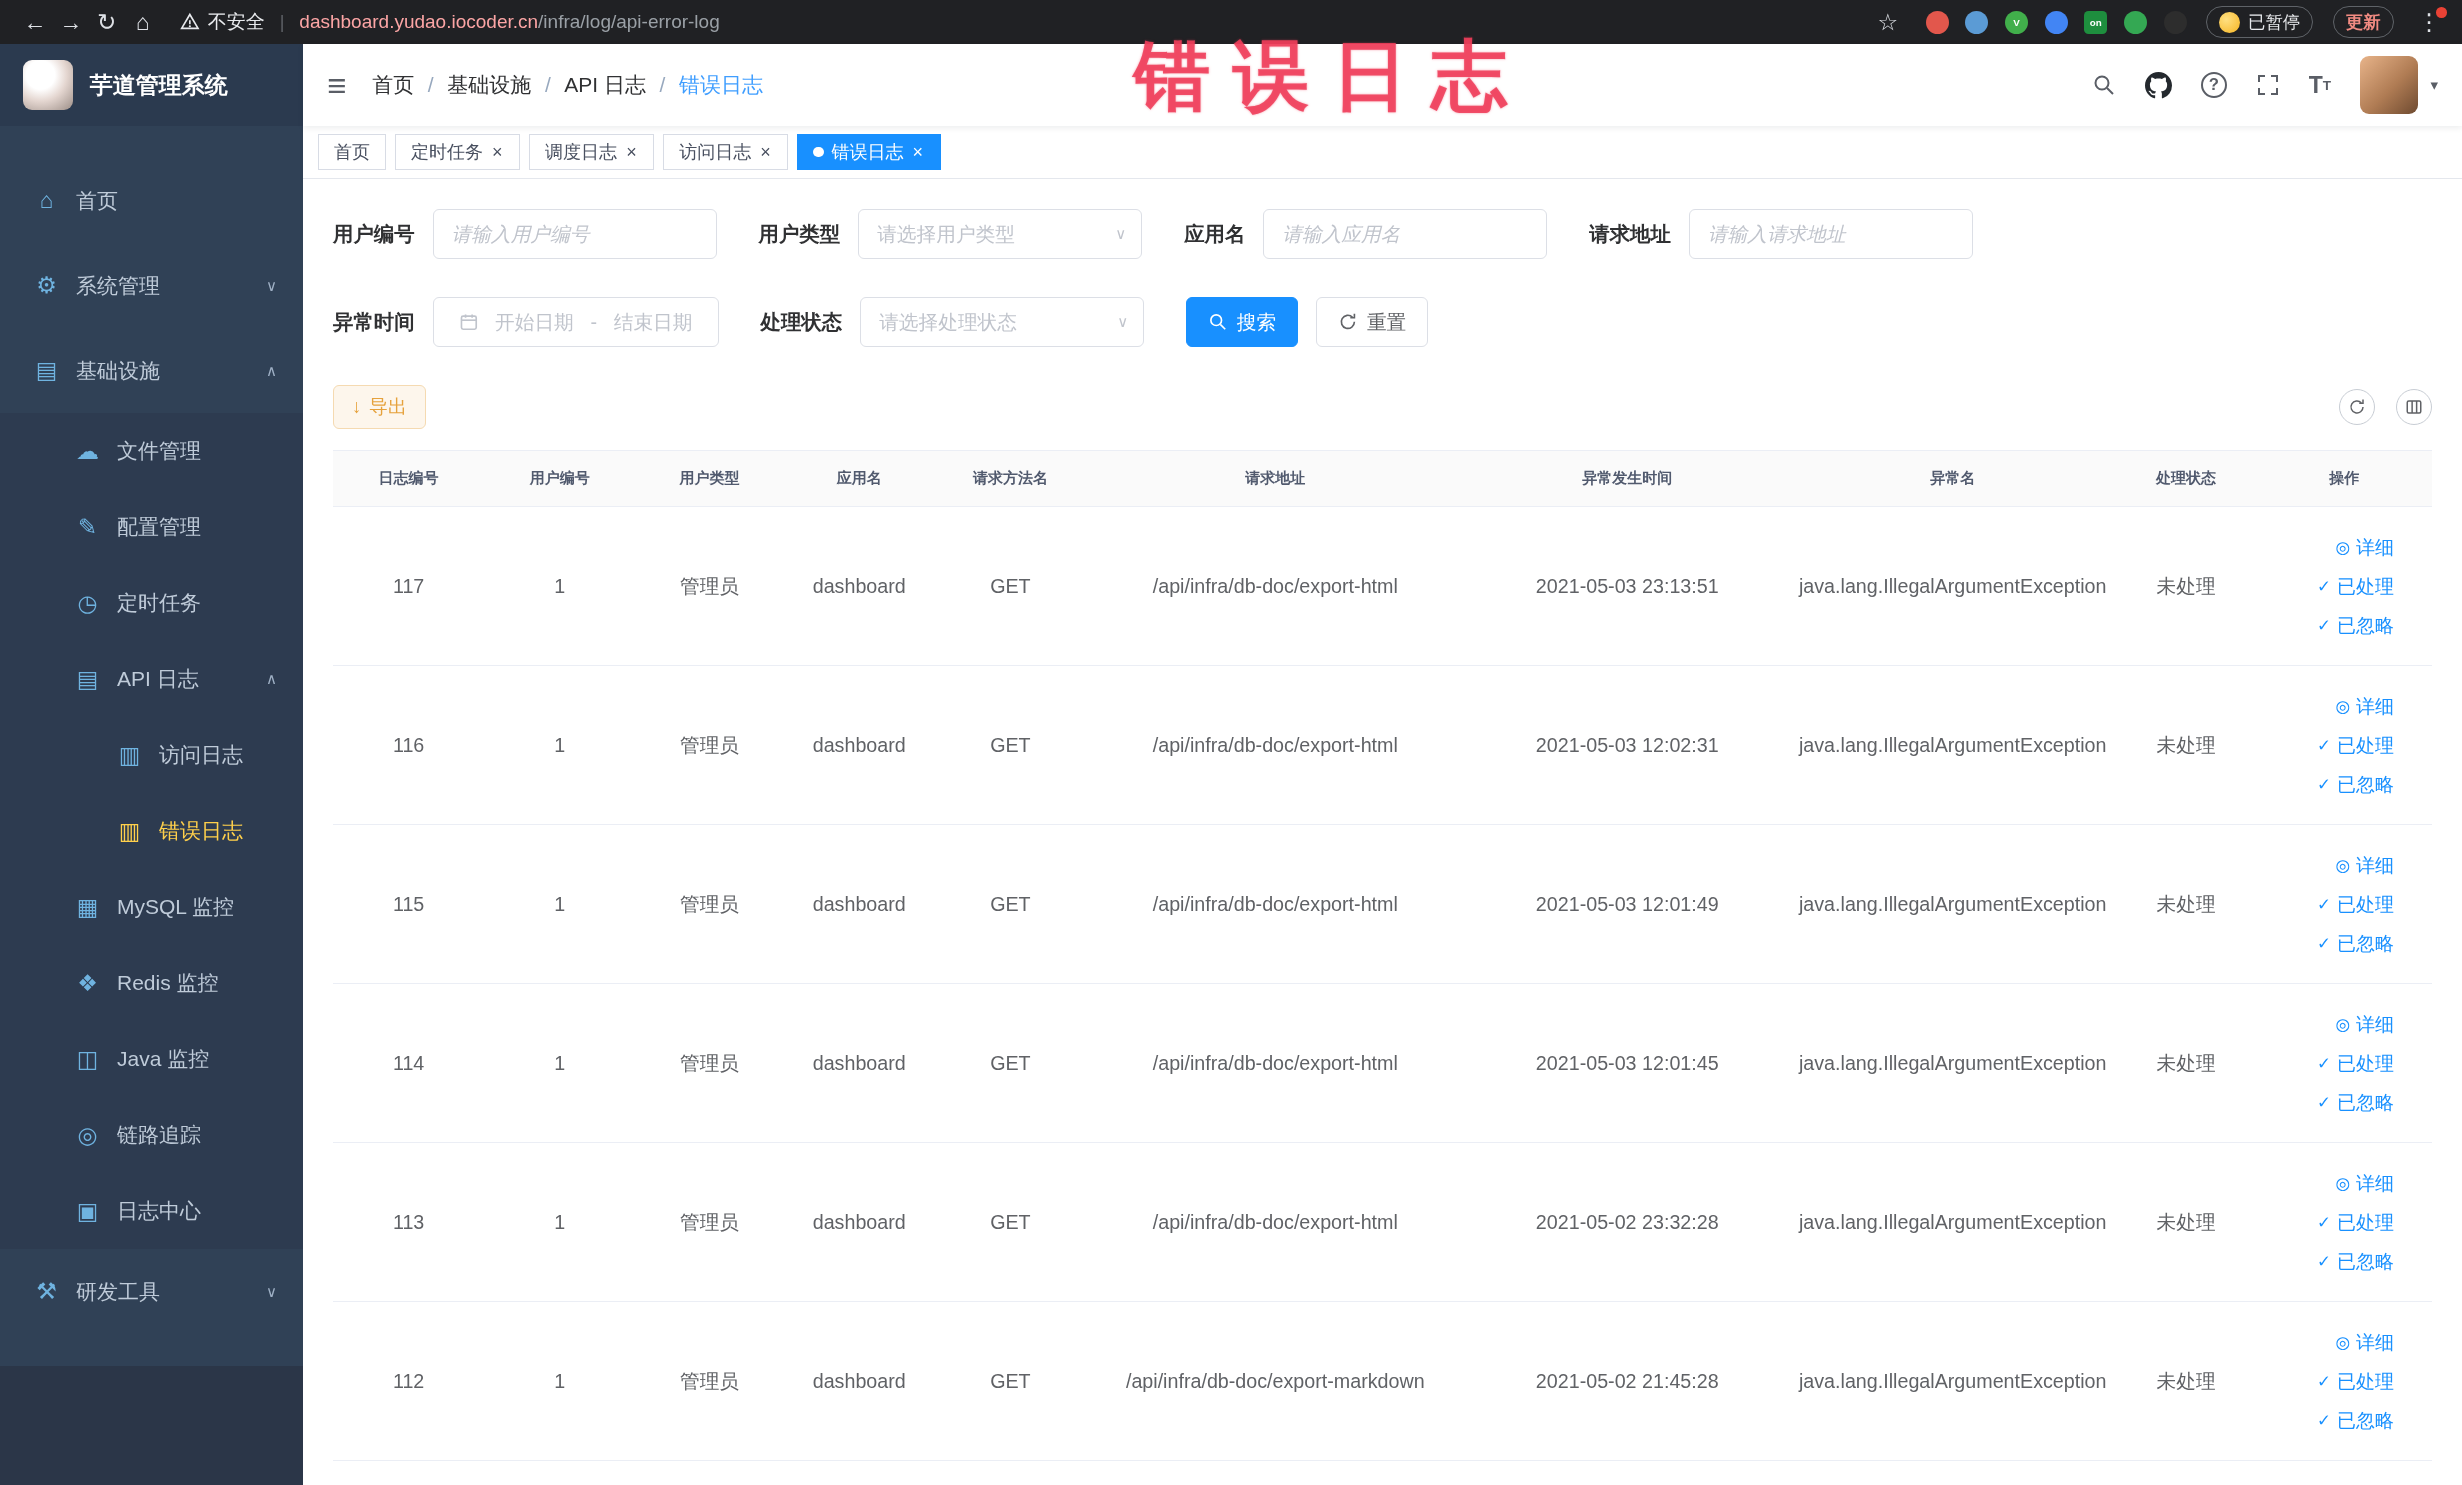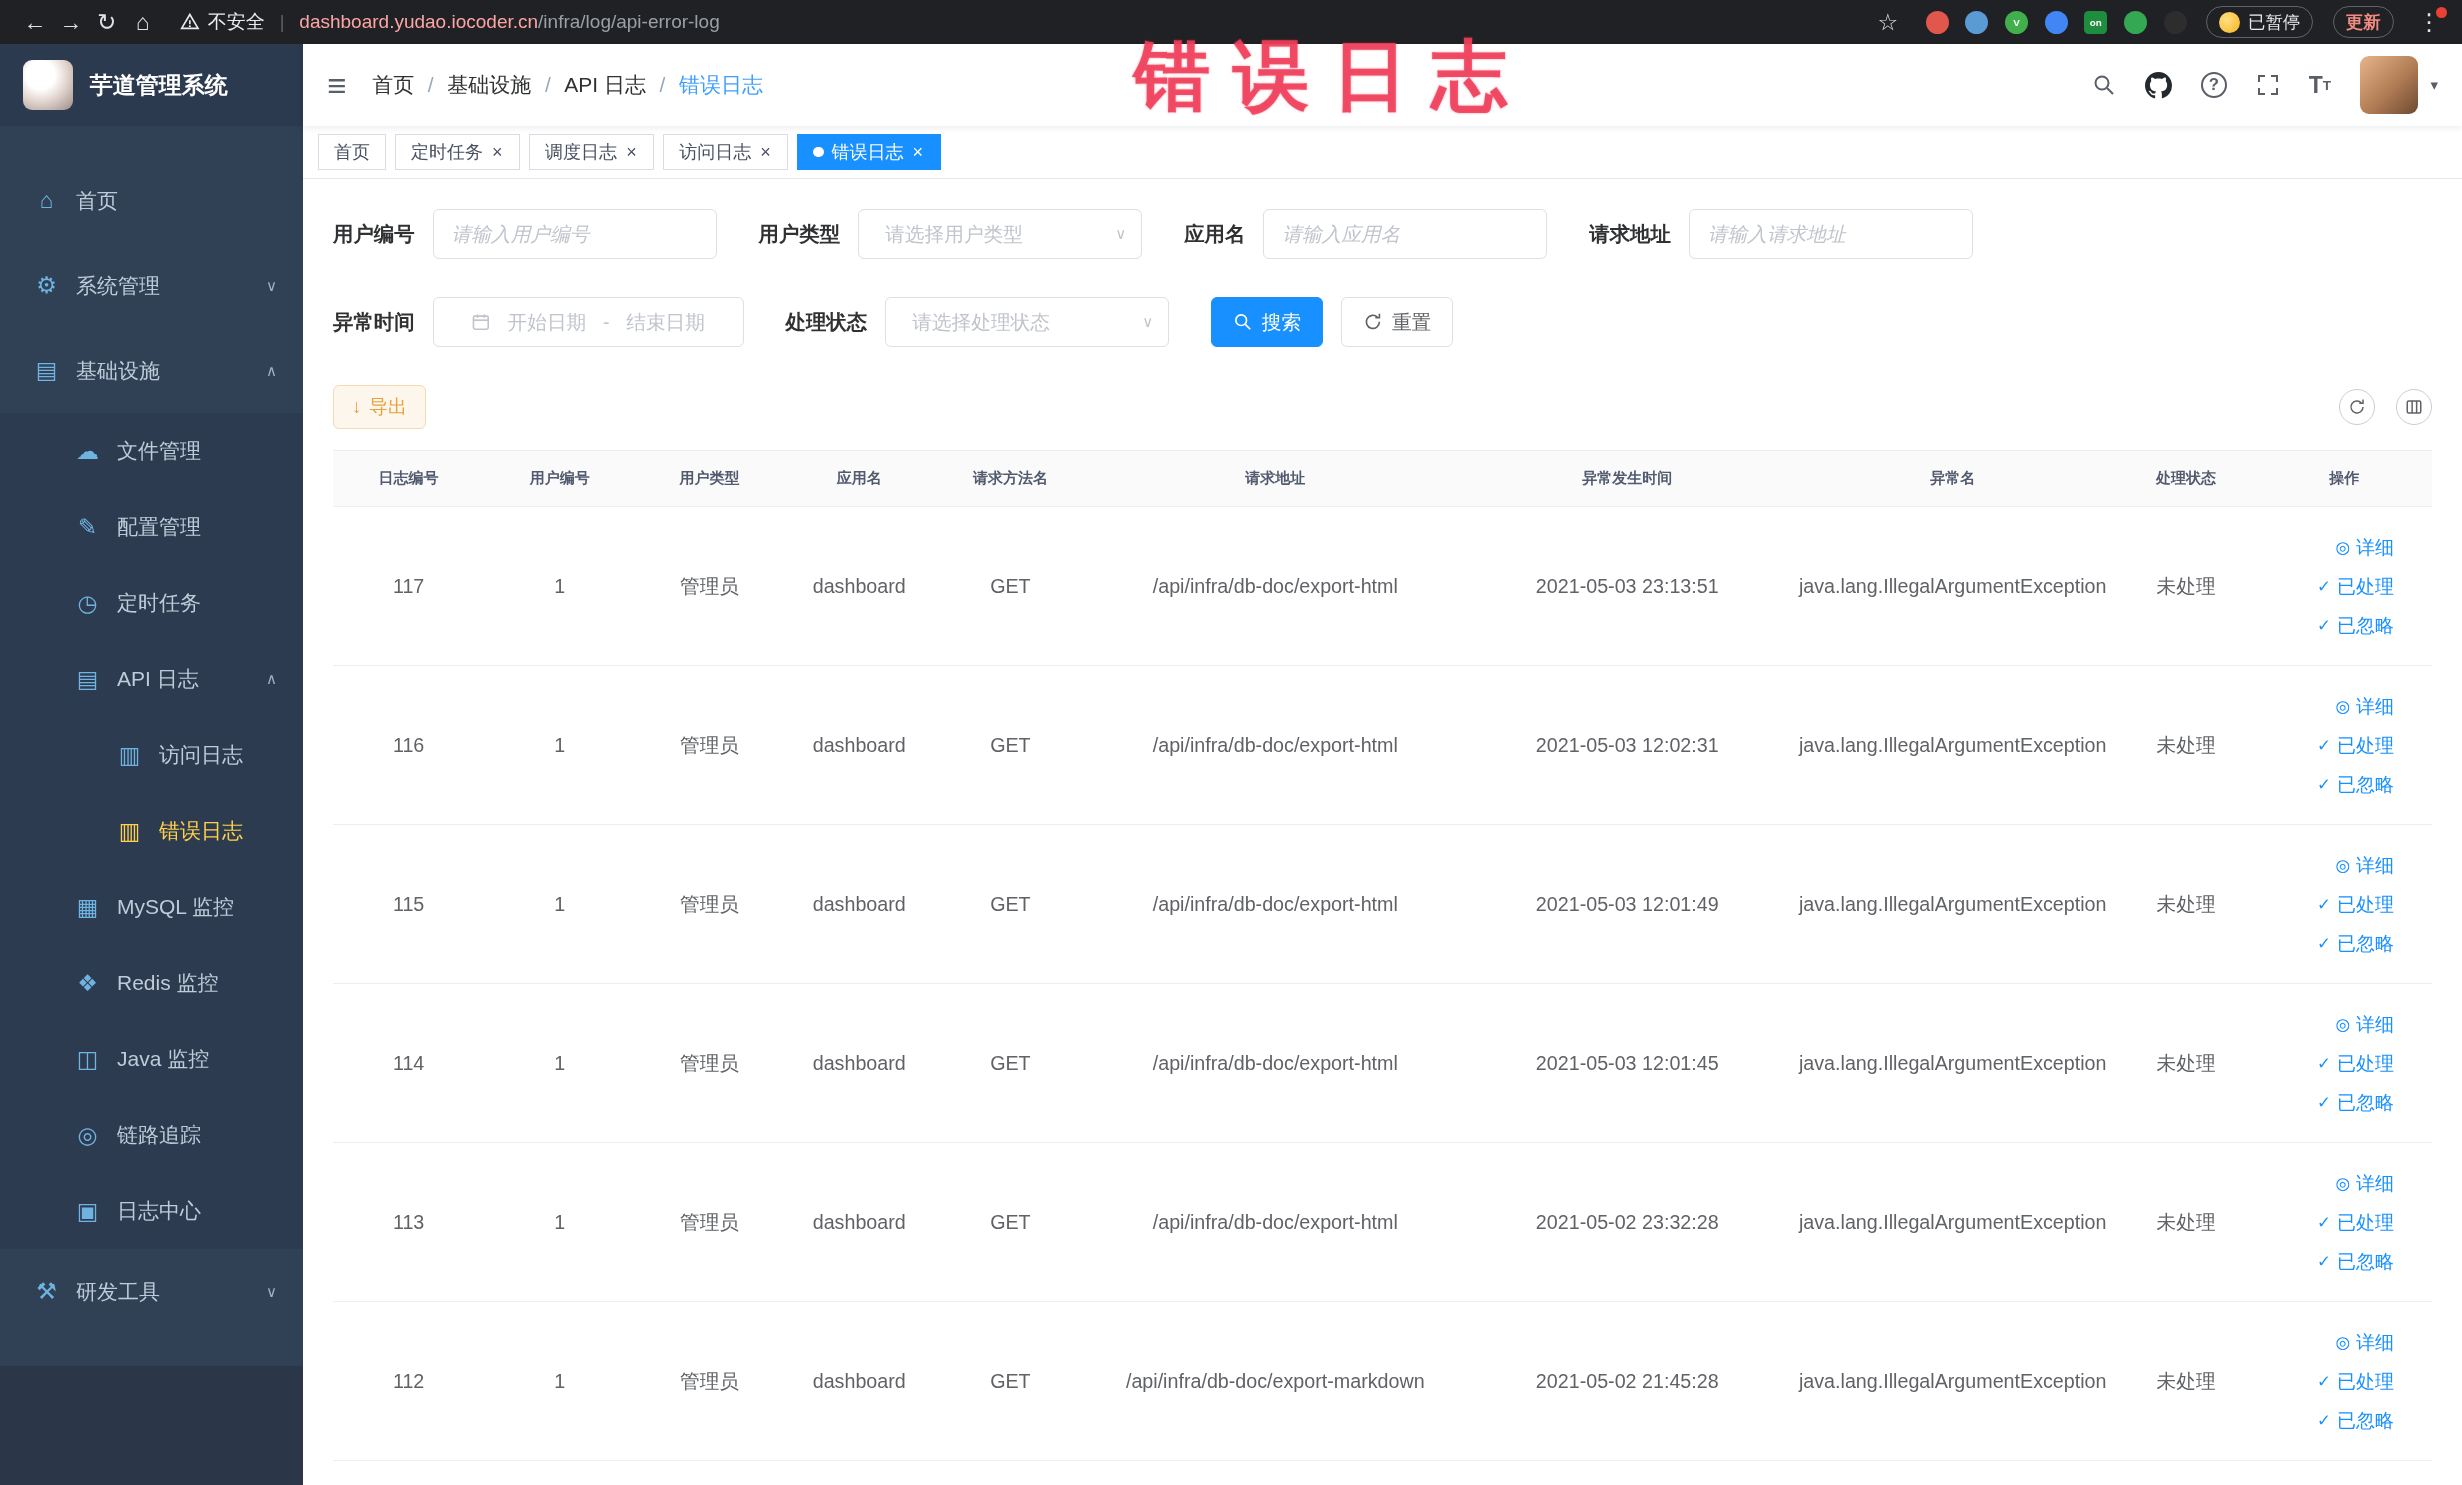--- a/index.html
+++ b/index.html
@@ -74,23 +74,23 @@
 
   
   .content { flex:1; background:#fff; padding:30px 30px 0 30px; overflow:hidden; }
   .filter-row { display:flex; align-items:center; margin-bottom:38px; }
   .f-item { display:flex; align-items:center; margin-right:42px; }
   .f-label { font-size:20.4px; font-weight:bold; color:#303133; margin-right:18px; white-space:nowrap; }
   .ctl { height:50px; border:1.5px solid #dcdfe6; border-radius:6px; background:#fff; font-size:19.7px; color:#606266; }
   input.ctl { padding:0 18px; outline:none; width:284px;font-style:italic; }
   input.ctl::placeholder { color:#c0c4cc; }
   .select { width:284px; display:flex; align-items:center; justify-content:space-between; padding:0 15px 0 18px; cursor:pointer; }
-  .select .ph { color:#c0c4cc;margin-left:8px; }
+  .select .ph { color:#c0c4cc; }
   .select .chev { color:#c0c4cc; font-size:15px; }
-  .daterange { width:311px; display:flex; align-items:center; justify-content:center; gap:16.7px; padding:0 15px; cursor:pointer; }
+  .daterange { width:286px; display:flex; align-items:center; justify-content:center; gap:16.7px; padding:0 15px; cursor:pointer; }
   .daterange .ph { color:#c0c4cc; }
   .daterange .dash { color:#c0c4cc; }
   .cal-ic { color:#c0c4cc; }
 
   .btn { height:50px; border-radius:6px; font-size:19.7px; display:inline-flex; align-items:center; justify-content:center; padding:0 21px; gap:9px; cursor:pointer; border:1.5px solid transparent; white-space:nowrap; }
   .btn-primary { background:#1890ff; border-color:#1890ff; color:#fff; }
   .btn-default { background:#fff; border-color:#dcdfe6; color:#606266; margin-left:18px; }
 
   .toolbar-row { display:flex; align-items:center; margin-bottom:21px; }
   .btn-warning-plain { height:44px; background:#fdf6ec; border:1.5px solid #f5dab1; color:#e6a23c; border-radius:6px; font-size:19px; display:inline-flex; align-items:center; gap:7.6px; padding:0 18px; cursor:pointer; }

